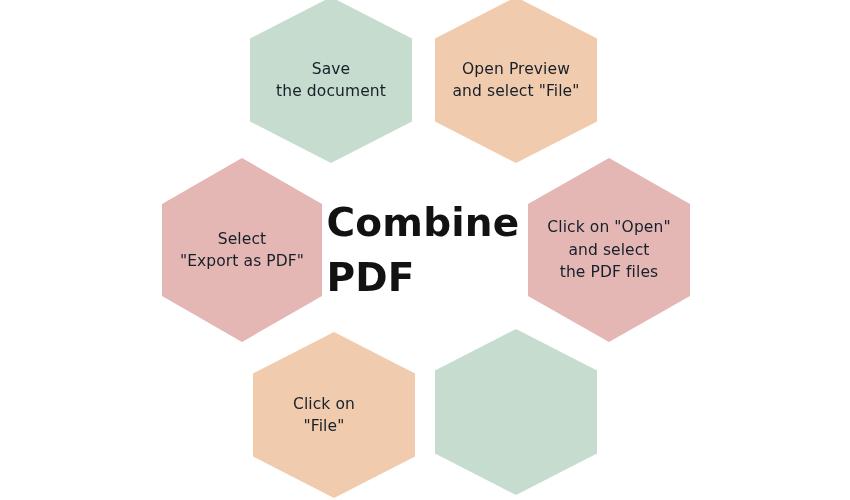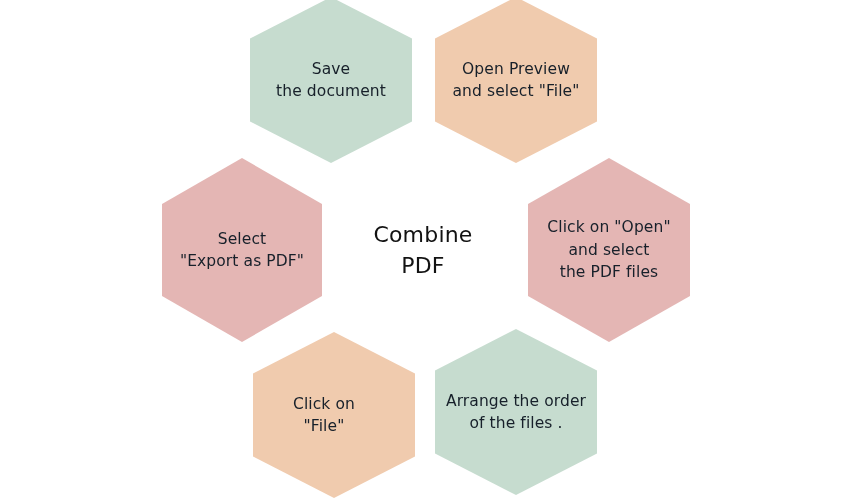--- a/index.html
+++ b/index.html
@@ -37,25 +37,24 @@
     font-weight: 400;
     letter-spacing: 0.1px;
     white-space: pre-line;
     display: flex;
     align-items: center;
     justify-content: center;
     pointer-events: none;
   }
   .center-label {
     position: absolute;
-    text-align: center;
     color: #121212;
-    font-size: 22px;
+    font-size: 39px;
     line-height: 1.42;
-    font-weight: 400;
+    font-weight: 700;
     letter-spacing: 0.2px;
     white-space: pre-line;
     display: flex;
     align-items: center;
     justify-content: center;
     pointer-events: none;
   }
 </style>
 </head>
 <body>
@@ -75,19 +74,17 @@
 and select "File"</div>
   <div class="hex-label" style="left: 250px; top: 26.05px; width: 162px; height: 107.9px;">Save
 the document</div>
   <div class="hex-label" style="left: 162px; top: 190.2px; width: 160px; height: 119.6px;">Select
 "Export as PDF"</div>
   <div class="hex-label" style="left: 528px; top: 190.2px; width: 162px; height: 119.6px;">Click on "Open"
 and select
 the PDF files</div>
   <div class="hex-label" style="left: 253px; top: 361.05px; width: 142px; height: 107.9px;">Click on
 "File"</div>
-  <div class="hex-label" style="left: 435px; top: 358.05px; width: 162px; height: 107.9px;">Arrange the order
-of the files .</div>
 
   <div class="center-label" style="left: 308px; top: 195px; width: 230px; height: 110px; color: rgb(18, 18, 18);">Combine
 PDF</div>
 
 </div>
 
 </body></html>

